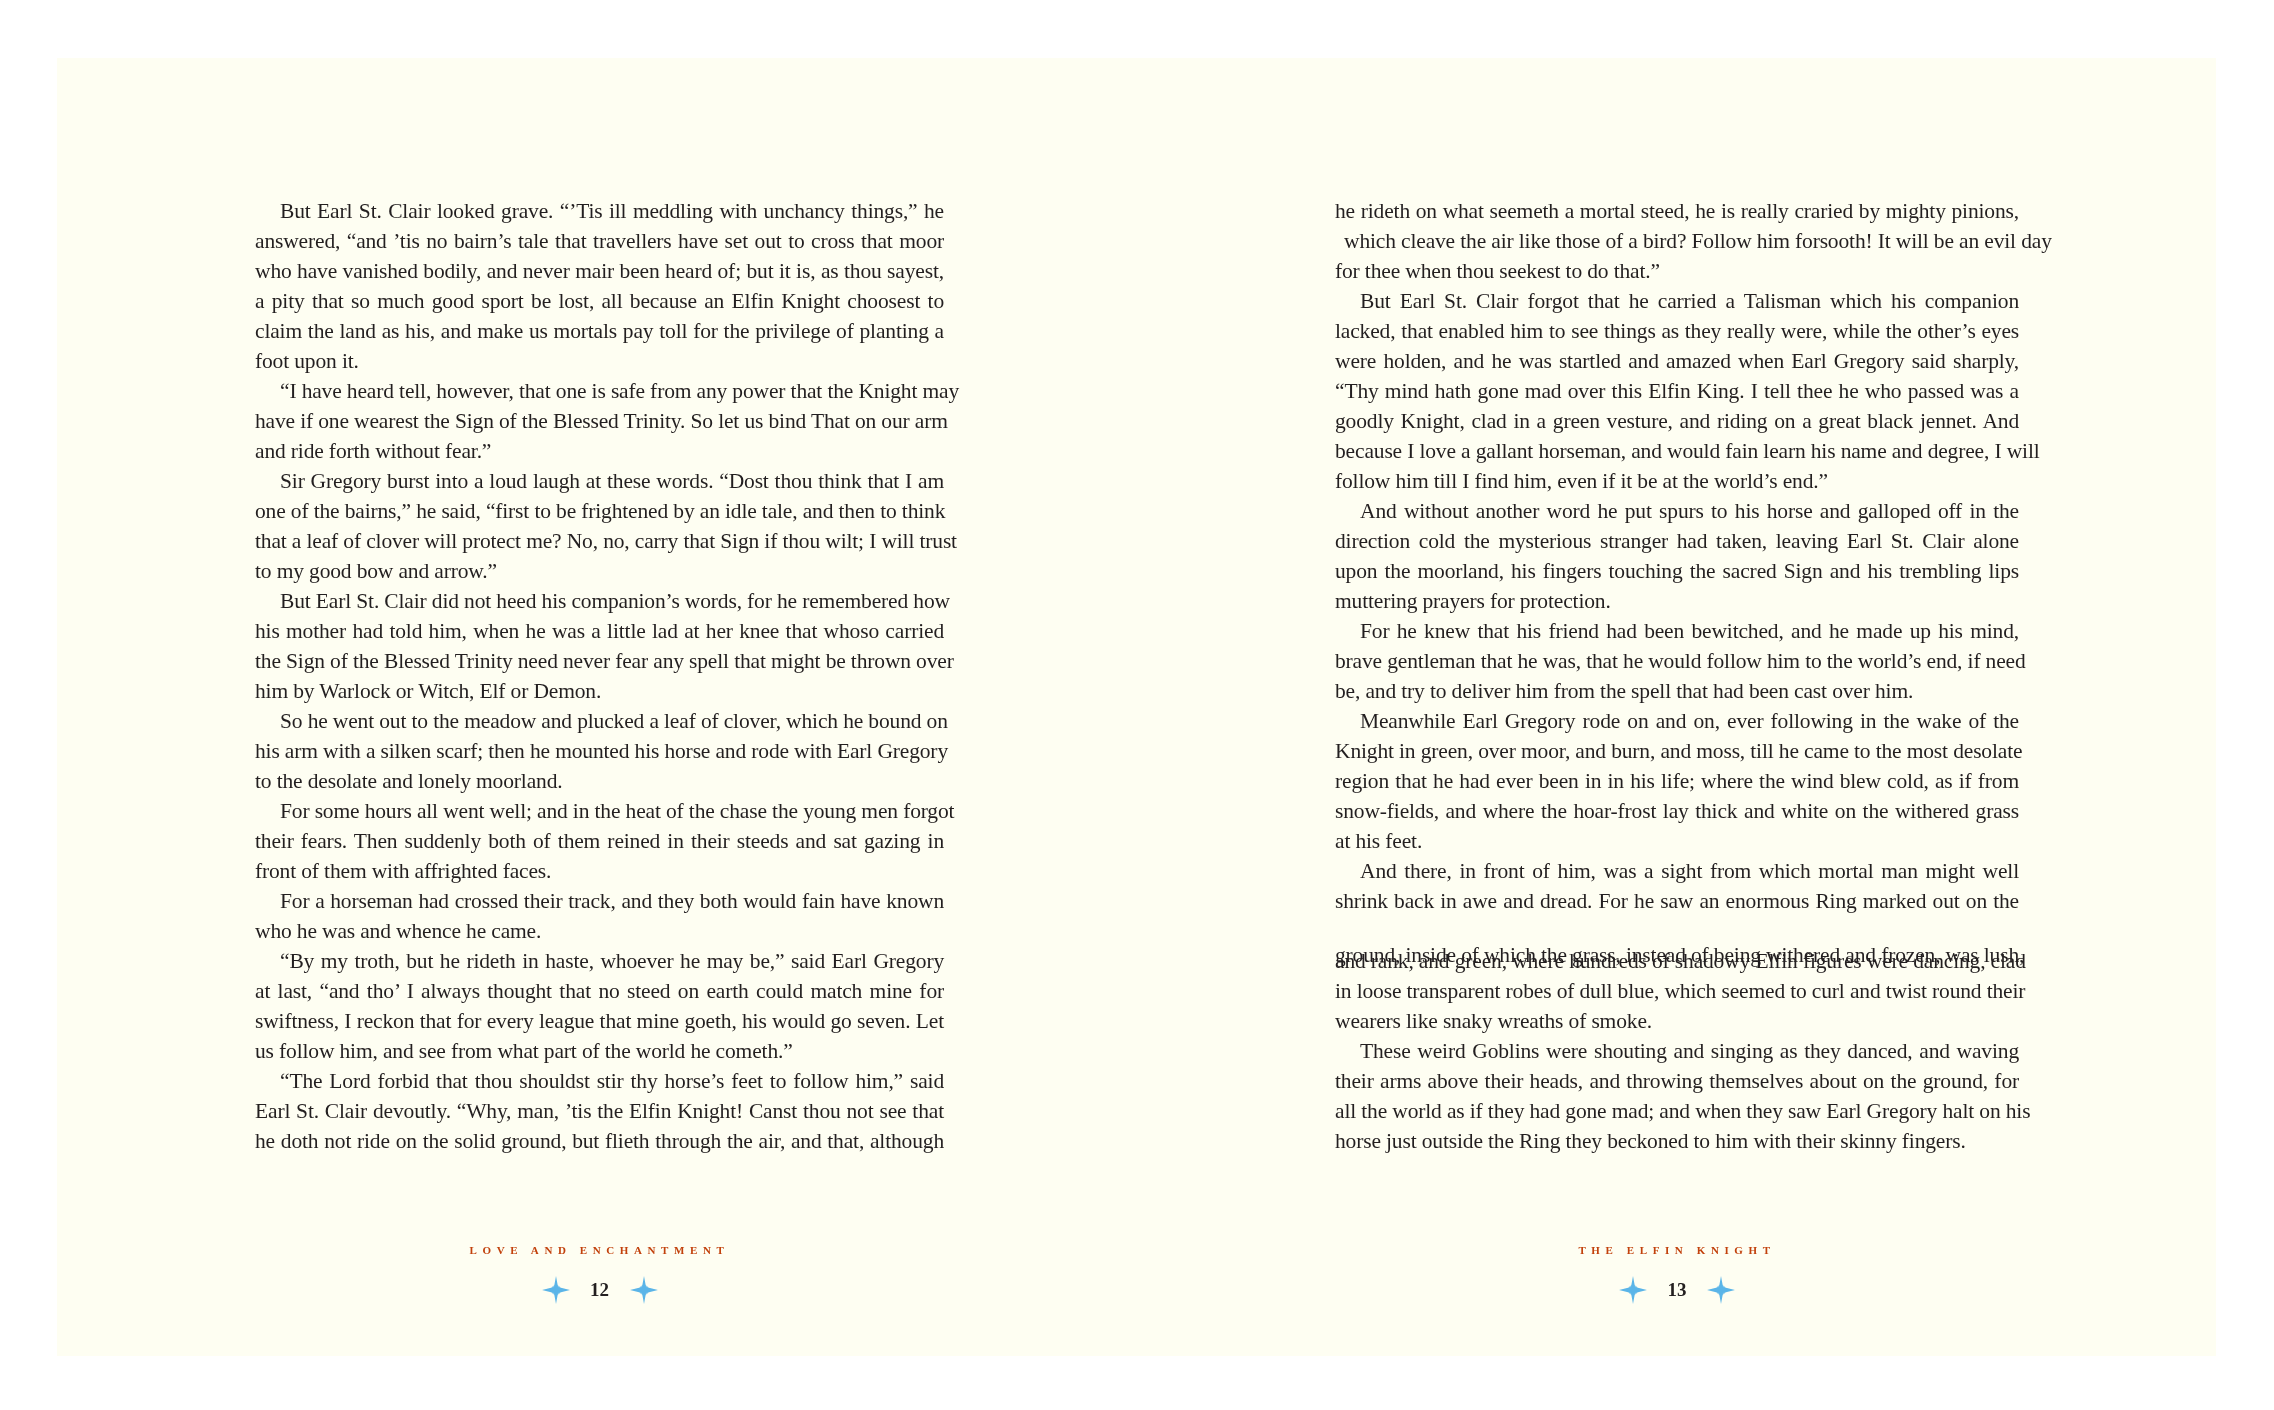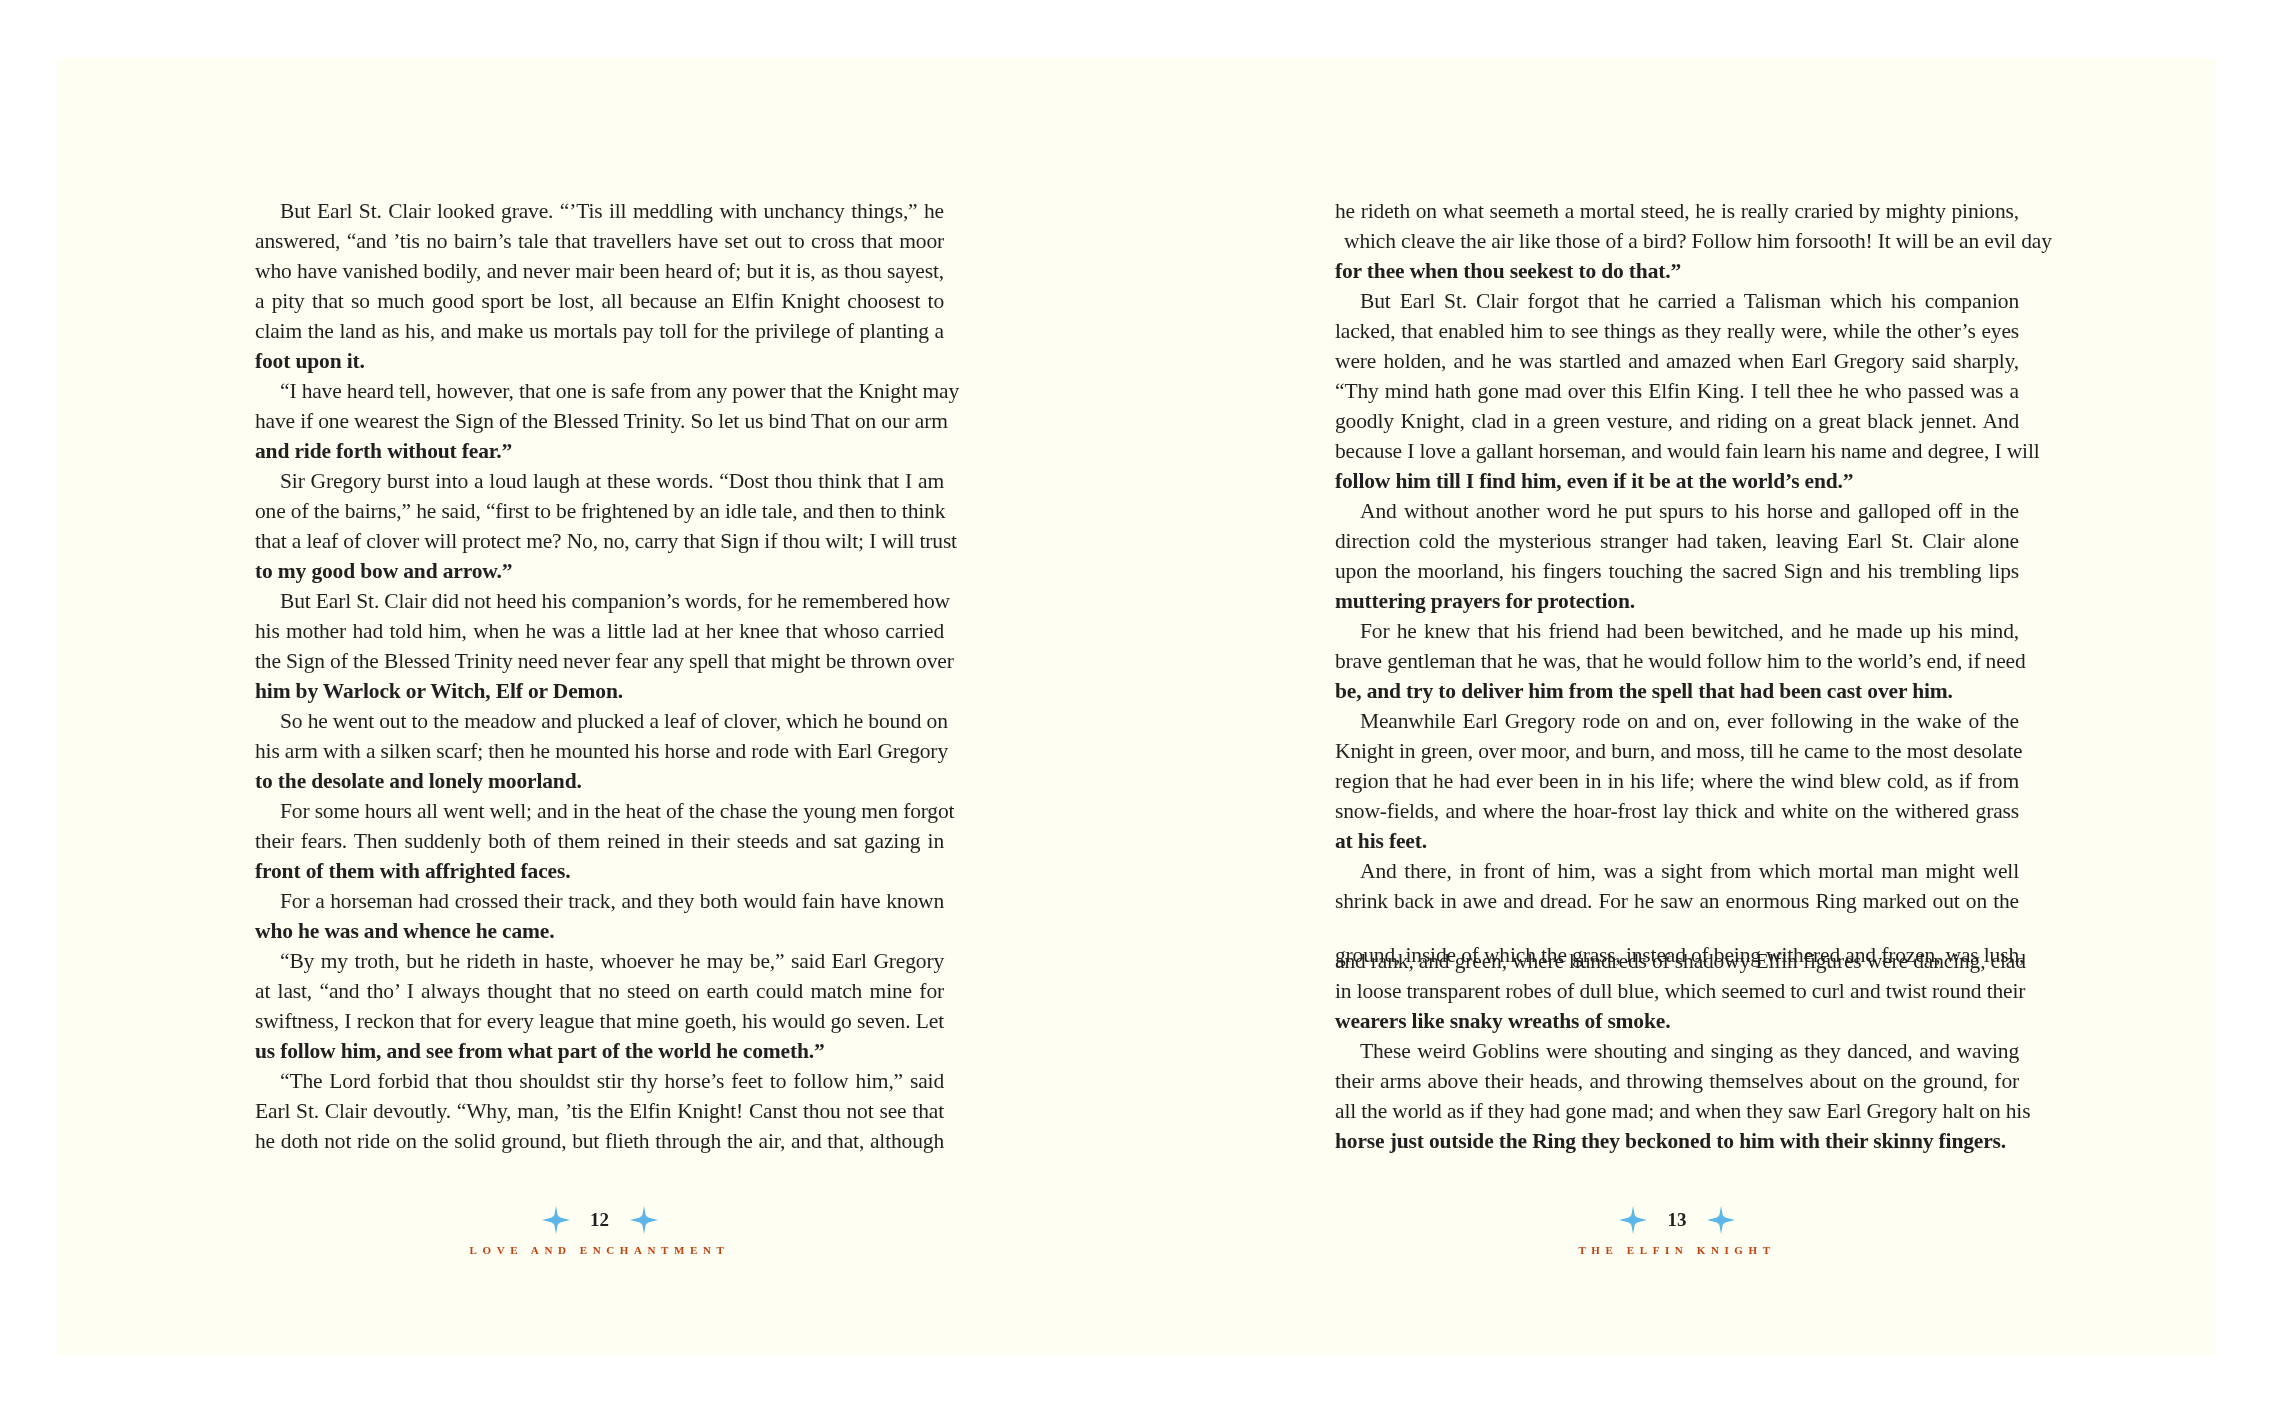--- a/index.html
+++ b/index.html
@@ -35,36 +35,36 @@
     left: 0;
     right: 0;
     height: 30px;
     line-height: 30px;
     white-space: nowrap;
     text-align: justify;
     text-align-last: justify;
     letter-spacing: -0.15px;
   }
   .line.indent { padding-left: 25px; }
-  .line.last { text-align-last: left; font-weight: bold; }
+  .line.last { text-align-last: left; }
   .running-head {
     position: absolute;
     top: 1186px;
     font-family: "Liberation Serif", "DejaVu Serif", serif;
     font-size: 11px;
     font-weight: bold;
     letter-spacing: 5.6px;
     color: #c2410c;
     text-transform: uppercase;
     text-align: center;
     white-space: nowrap;
   }
   .folio {
     position: absolute;
-    top: 1144px;
+    top: 1214px;
     display: flex;
     align-items: center;
     justify-content: center;
     gap: 18px;
     height: 36px;
   }
   .page-number {
     font-family: "Liberation Serif", "DejaVu Serif", serif;
     font-size: 19px;
     font-weight: bold;

